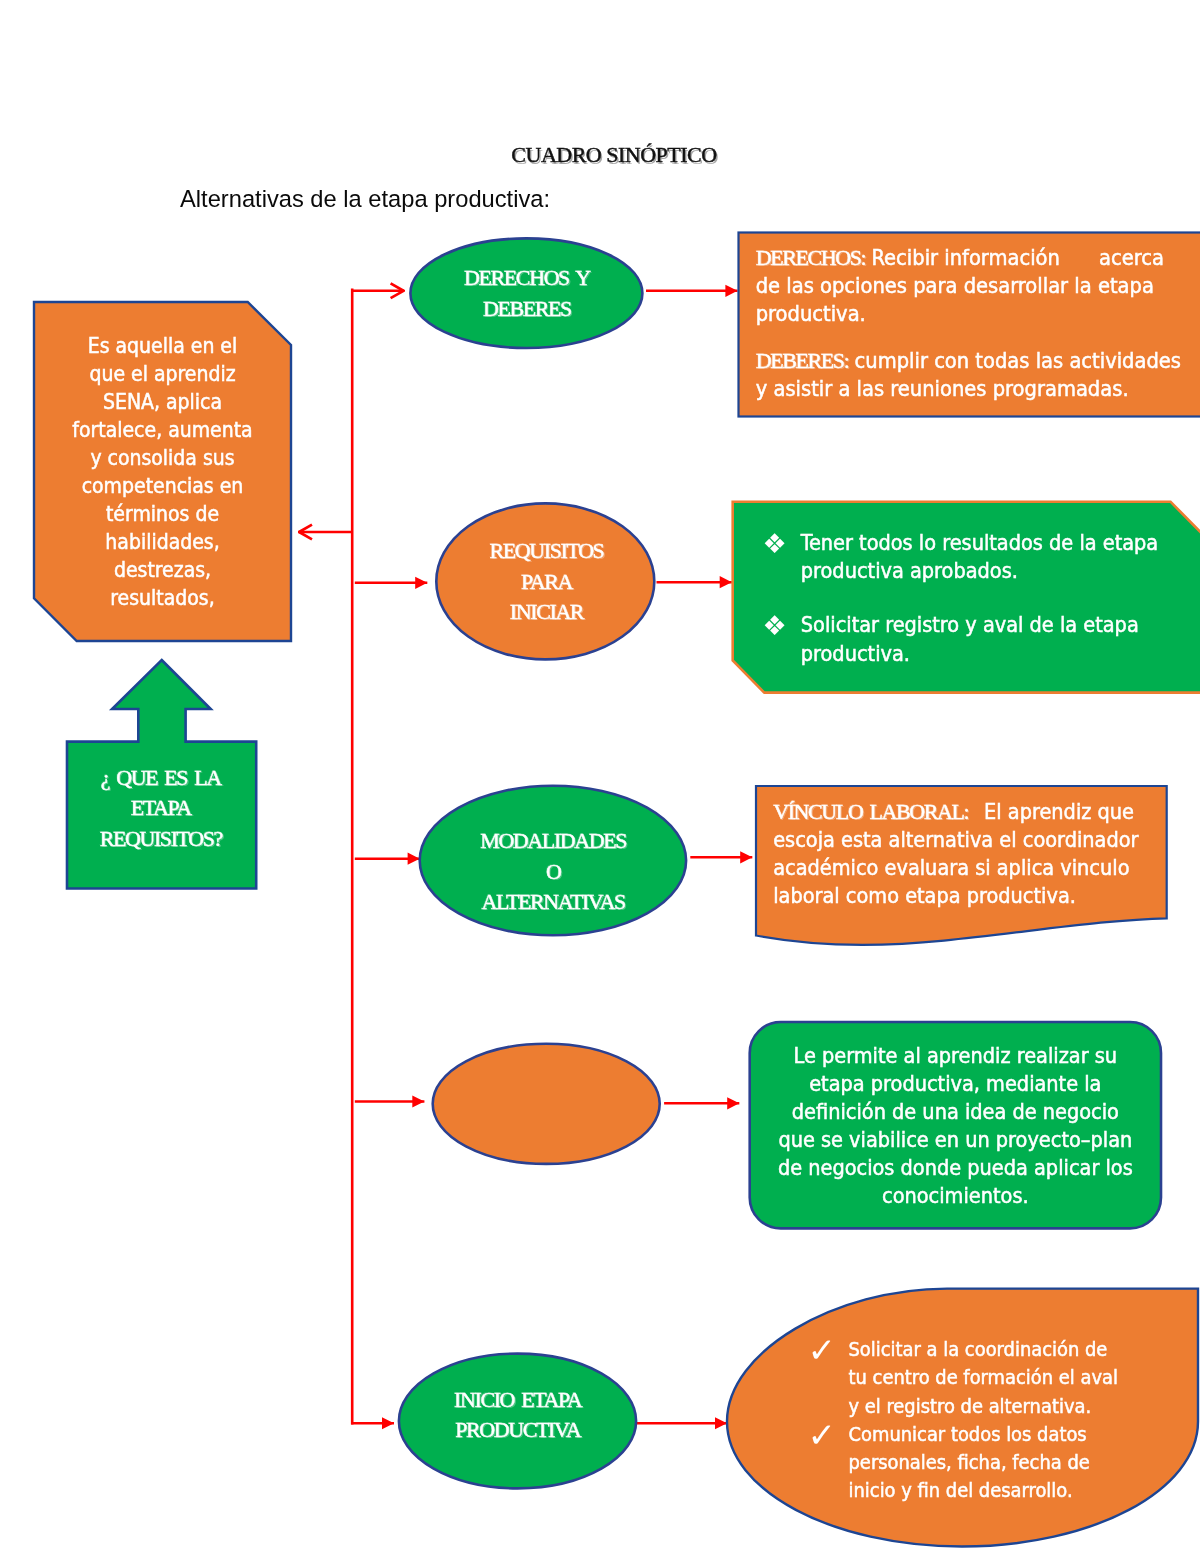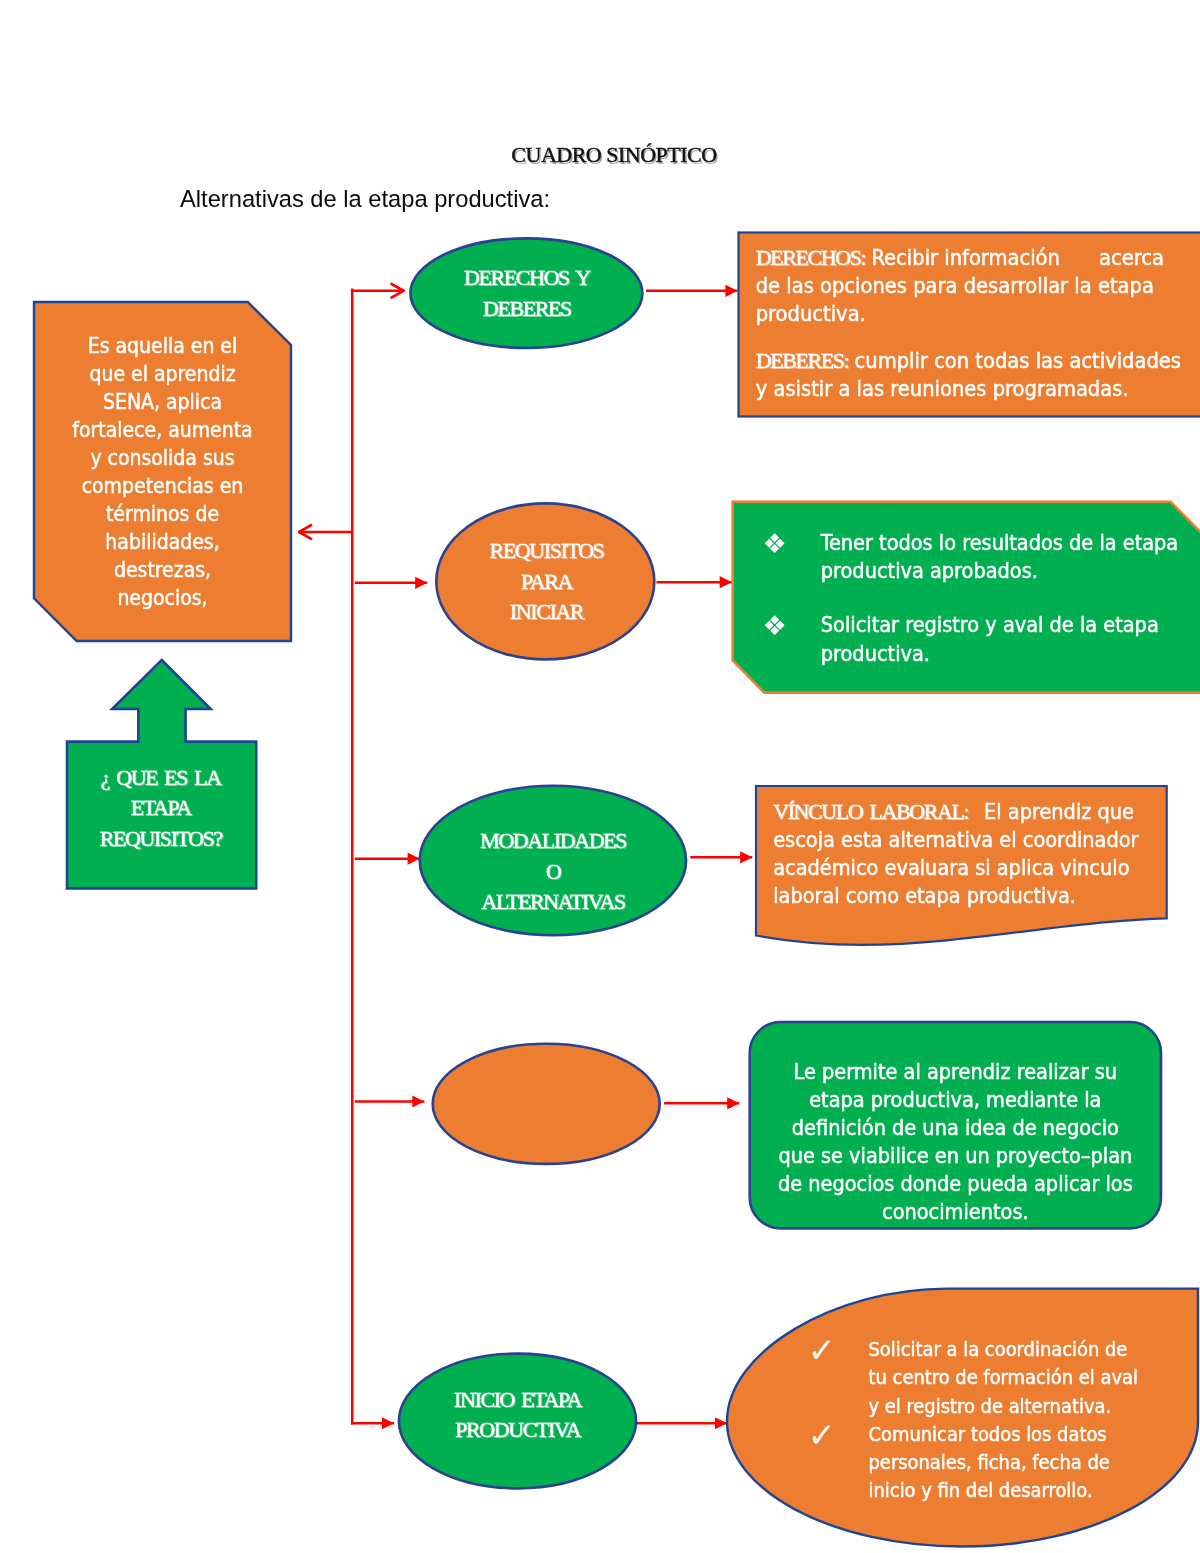--- a/index.html
+++ b/index.html
@@ -38,31 +38,31 @@
   #n5{left:384.2px;top:1384.5px;width:239px;}
   #q-text{left:53.3px;top:763px;width:187px;line-height:30.3px;text-align:center;}
 
   .ln{display:block;white-space:nowrap;}
   #d1{left:741.7px;top:244.2px;width:460px;font-size:21.7px;line-height:28.1px;text-align:left;}
   #d1 p{margin:0 0 18.4px 0;}
 
   .bullet{display:flex;position:relative;}
   .bullet .mk{text-align:left;font-family:"DejaVu Sans",sans-serif;
               -webkit-text-stroke:0px;flex:none;position:relative;}
-  .bullet .bt{flex:1;margin-left:20px;}
+  .bullet .bt{flex:1;}
 
   #d2{left:753.4px;top:528.5px;width:420px;font-size:21.5px;line-height:28.4px;text-align:left;}
   #d2 .bullet{margin-bottom:25.9px;}
   #d2 .mk{width:33.4px;font-size:27px;line-height:28.4px;top:1px;left:-5px;}
 
   #d3{left:759.2px;top:797.9px;width:400px;font-size:21.5px;line-height:28.05px;text-align:left;}
   #d3 p{margin:0;}
 
   #d4{left:735.7px;top:1042px;width:411.3px;font-size:21.5px;line-height:28.0px;text-align:center;}
-  #d4 p{margin:16px;}
+  #d4 p{margin:0;}
 
   #d5{left:799.5px;top:1336px;width:305px;font-size:19.9px;line-height:28.3px;text-align:left;}
   #d5 .bullet{margin-bottom:0;}
   #d5 .mk{width:35px;font-size:34px;line-height:28.3px;top:0px;left:-6px;}
 </style>
 </head>
 <body>
 
 <div id="stage">
   <svg id="shapes" viewBox="0 0 1200 1553">
@@ -124,21 +124,21 @@
   <div class="txt body-txt" id="def-text">
     <div>Es aquella en el</div>
     <div>que el aprendiz</div>
     <div>SENA, aplica</div>
     <div>fortalece, aumenta</div>
     <div>y consolida sus</div>
     <div>competencias en</div>
     <div>términos de</div>
     <div>habilidades,</div>
     <div>destrezas,</div>
-    <div>negocios,</div>
+    <div>resultados,</div>
   </div>
 
   <div class="txt deco" id="q-text">
     <div>¿ QUE ES LA</div>
     <div>ETAPA</div>
     <div>REQUISITOS?</div>
   </div>
 
   <div class="txt deco nodelbl" id="n1">
     <div>DERECHOS Y</div>

